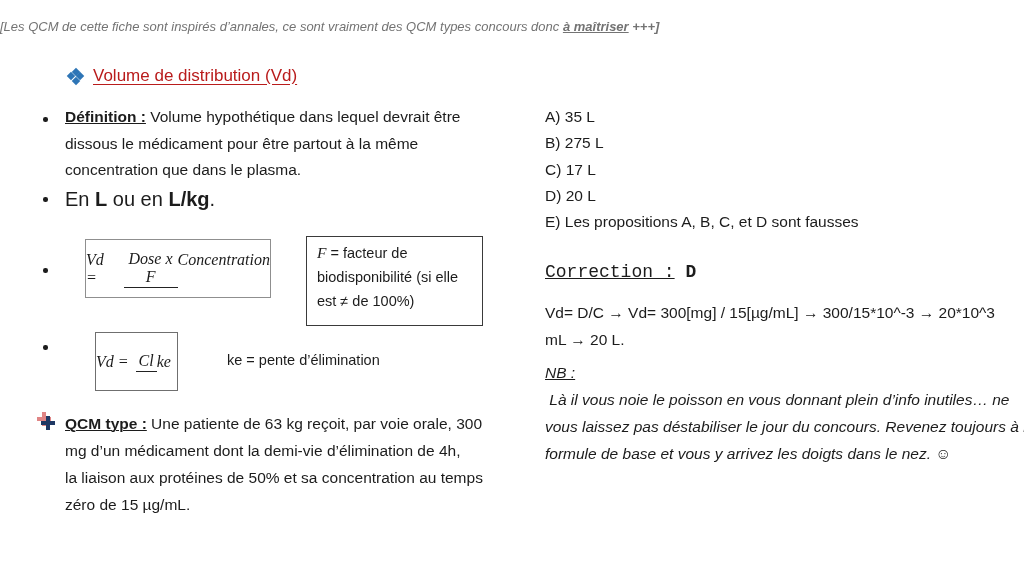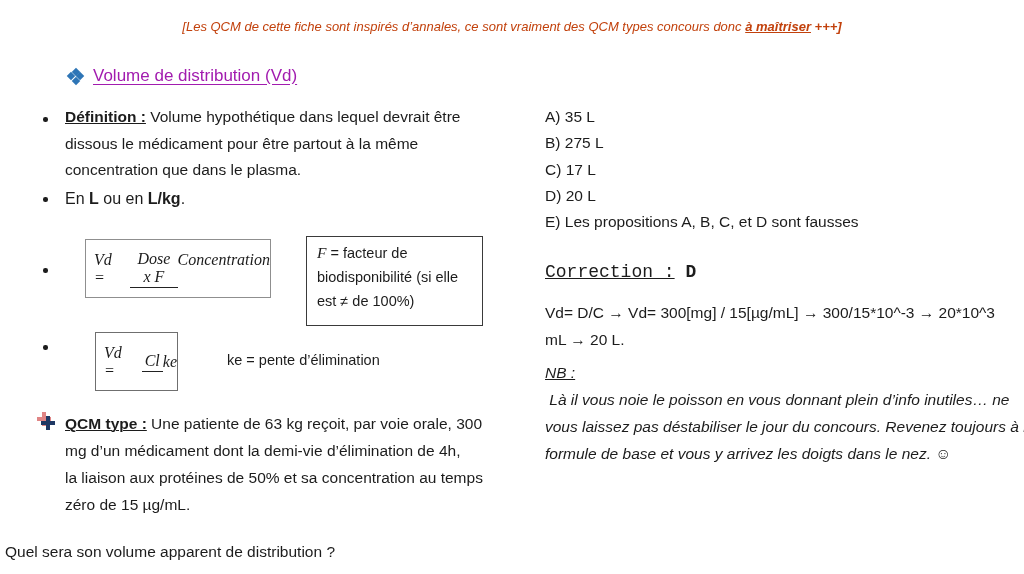--- a/index.html
+++ b/index.html
@@ -18,24 +18,24 @@
   }
   .ml { white-space: pre; }         
   .b  { font-weight: bold; }
   .u  { text-decoration: underline; text-decoration-thickness: 1px; }
 
   
   .header-note {
     position: absolute;
     top: 19px; left: 0;
     width: 100%;
-    text-align: center;
+    text-align: left;
     font-size: 13px;
     font-style: italic;
-    color: #c2410c;
+    color: #737373;
   }
 
   
   .title-row {
     position: absolute;
     left: 68px; top: 66px;
     display: flex;
     align-items: center;
   }
   .diamond-icon {
@@ -49,21 +49,21 @@
     width: 6px; height: 6px;
     background: #2E75B6;
     transform: rotate(45deg);
   }
   .d1 { left: 4.5px; top: 0; }
   .d2 { left: 0;     top: 4.5px; }
   .d3 { left: 9px;   top: 4.5px; }
   .d4 { left: 4.5px; top: 9px; }
   .title-text {
     font-size: 17px;
-    color: #a21caf;
+    color: #b91c1c;
     text-decoration: underline;
     text-underline-offset: 3px;
   }
 
   
   .dot {
     position: absolute;
     width: 4.5px; height: 4.5px;
     border-radius: 50%;
     background: #1c1c1c;
@@ -76,34 +76,33 @@
   .def-block {
     position: absolute;
     left: 65px; top: 104px;
     font-size: 15.5px;
     line-height: 26.6px;
     width: 470px;
   }
   .units-line {
     position: absolute;
     left: 65px; top: 186px;
-    font-size: 16px;
+    font-size: 20px;
     line-height: 26.6px;
   }
 
   .formula-box {
     position: absolute;
     display: flex;
     align-items: center;
     background: #fff;
     font-family: "Liberation Serif", serif;
     font-style: italic;
     font-size: 16px;
     color: #1b1b1b;
-    padding-left: 8px;
   }
   .box-dose { left: 85px; top: 239px; width: 186px; height: 59px; border: 1px solid #8f8f8f; }
   .box-cl   { left: 95px; top: 332px; width: 83px;  height: 59px; border: 1px solid #6f6f6f; }
   .frac {
     display: inline-flex;
     flex-direction: row;
     text-align: center;
     margin-left: 7px;
   }
   .frac .num { border-bottom: 1.3px solid #222; padding: 0 3px 1px; }
@@ -242,21 +241,20 @@
 
   <span class="qcm-marker">
       <i class="pm pm-pink"></i>
       <i class="pm pm-navy"></i>
     </span>
   <div class="qcm-block"><span class="b u">QCM type :</span><span class="ml"> Une patiente de 63 kg reçoit, par voie orale, 300
 mg d’un médicament dont la demi-vie d’élimination de 4h,
 la liaison aux protéines de 50% et sa concentration au temps
 zéro de 15 µg/mL.</span></div>
 
-  <div class="question-line">Quel sera son volume apparent de distribution ?</div>
 
   <div class="options-list">
     <div>A) 35 L</div>
     <div>B) 275 L</div>
     <div>C) 17 L</div>
     <div>D) 20 L</div>
     <div>E) Les propositions A, B, C, et D sont fausses</div>
   </div>
 
   <div class="correction-line"><span class="u">Correction :</span>&nbsp;<span class="b">D</span></div>

